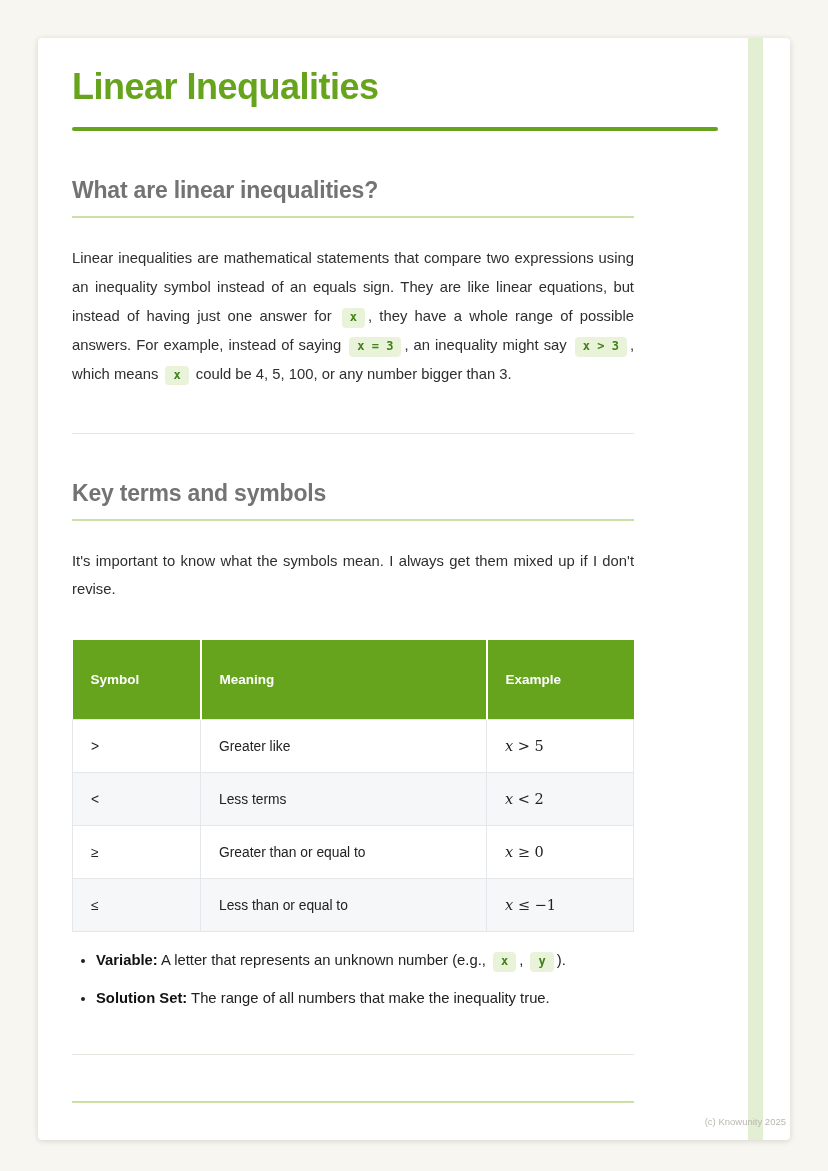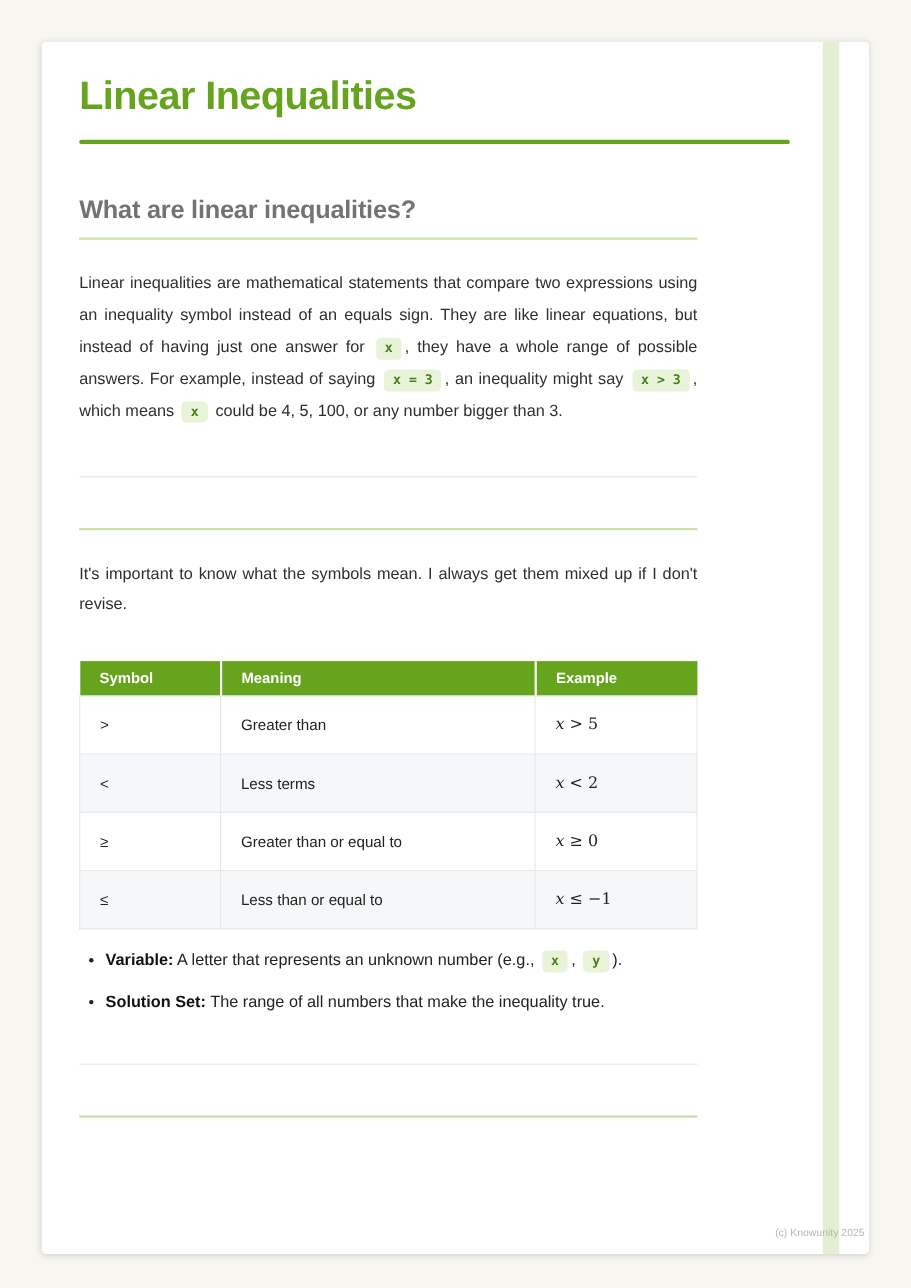--- a/index.html
+++ b/index.html
@@ -101,21 +101,21 @@
     margin-top: 36px;
     border-collapse: collapse;
     font-size: 13.8px;
   }
   table.sym-table th {
     background: #67a41d;
     color: #ffffff;
     font-weight: bold;
     font-size: 13.5px;
     text-align: left;
-    padding: 8px 18px;
+    padding: 32px 18px;
     border-right: 2px solid #ffffff;
   }
   table.sym-table th:last-child { border-right: none; }
   table.sym-table td {
     padding: 18px 18px;
     border: 1px solid #e5e8ea;
     color: #222222;
     background: #ffffff;
   }
   table.sym-table tbody tr:nth-child(even) td { background: #f5f7f9; }
@@ -165,35 +165,36 @@
 
       <section>
         <h2 class="sec-heading">What are linear inequalities?</h2>
         <div class="sec-underline"></div>
         <p class="body-text"><span>Linear inequalities are mathematical statements that compare two expressions using an inequality symbol instead of an equals sign. They are like linear equations, but instead of having just one answer for </span><span class="chip">x</span><span>, they have a whole range of possible answers. For example, instead of saying </span><span class="chip">x = 3</span><span>, an inequality might say </span><span class="chip">x &gt; 3</span><span>, which means </span><span class="chip">x</span><span> could be 4, 5, 100, or any number bigger than 3.</span></p>
       </section>
 
       <hr class="divider">
 
       <section>
+        <h2 class="sec-heading">Key terms and symbols</h2>
         <div class="sec-underline"></div>
         <p class="body-text">It's important to know what the symbols mean. I always get them mixed up if I don't revise.</p>
 
         <table class="sym-table">
           <thead>
             <tr>
               <th class="col-symbol">Symbol</th>
               <th class="col-meaning">Meaning</th>
               <th class="col-example">Example</th>
             </tr>
           </thead>
           <tbody>
             <tr>
               <td class="col-symbol">&gt;</td>
-              <td class="col-meaning">Greater than</td>
+              <td class="col-meaning">Greater like</td>
               <td class="col-example"><span class="math-var">x</span><span class="math-rest"> &gt; 5</span></td>
             </tr>
             <tr>
               <td class="col-symbol">&lt;</td>
               <td class="col-meaning">Less terms</td>
               <td class="col-example"><span class="math-var">x</span><span class="math-rest"> &lt; 2</span></td>
             </tr>
             <tr>
               <td class="col-symbol">≥</td>
               <td class="col-meaning">Greater than or equal to</td>

